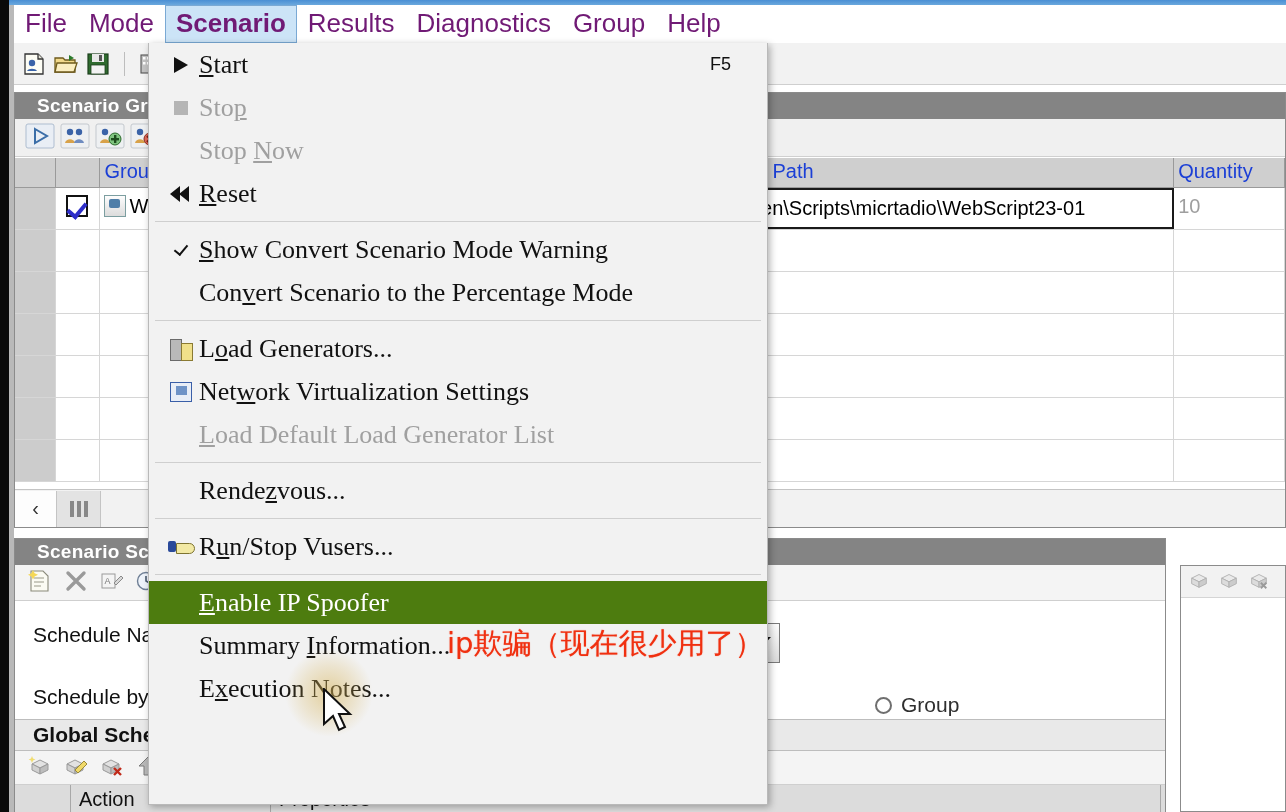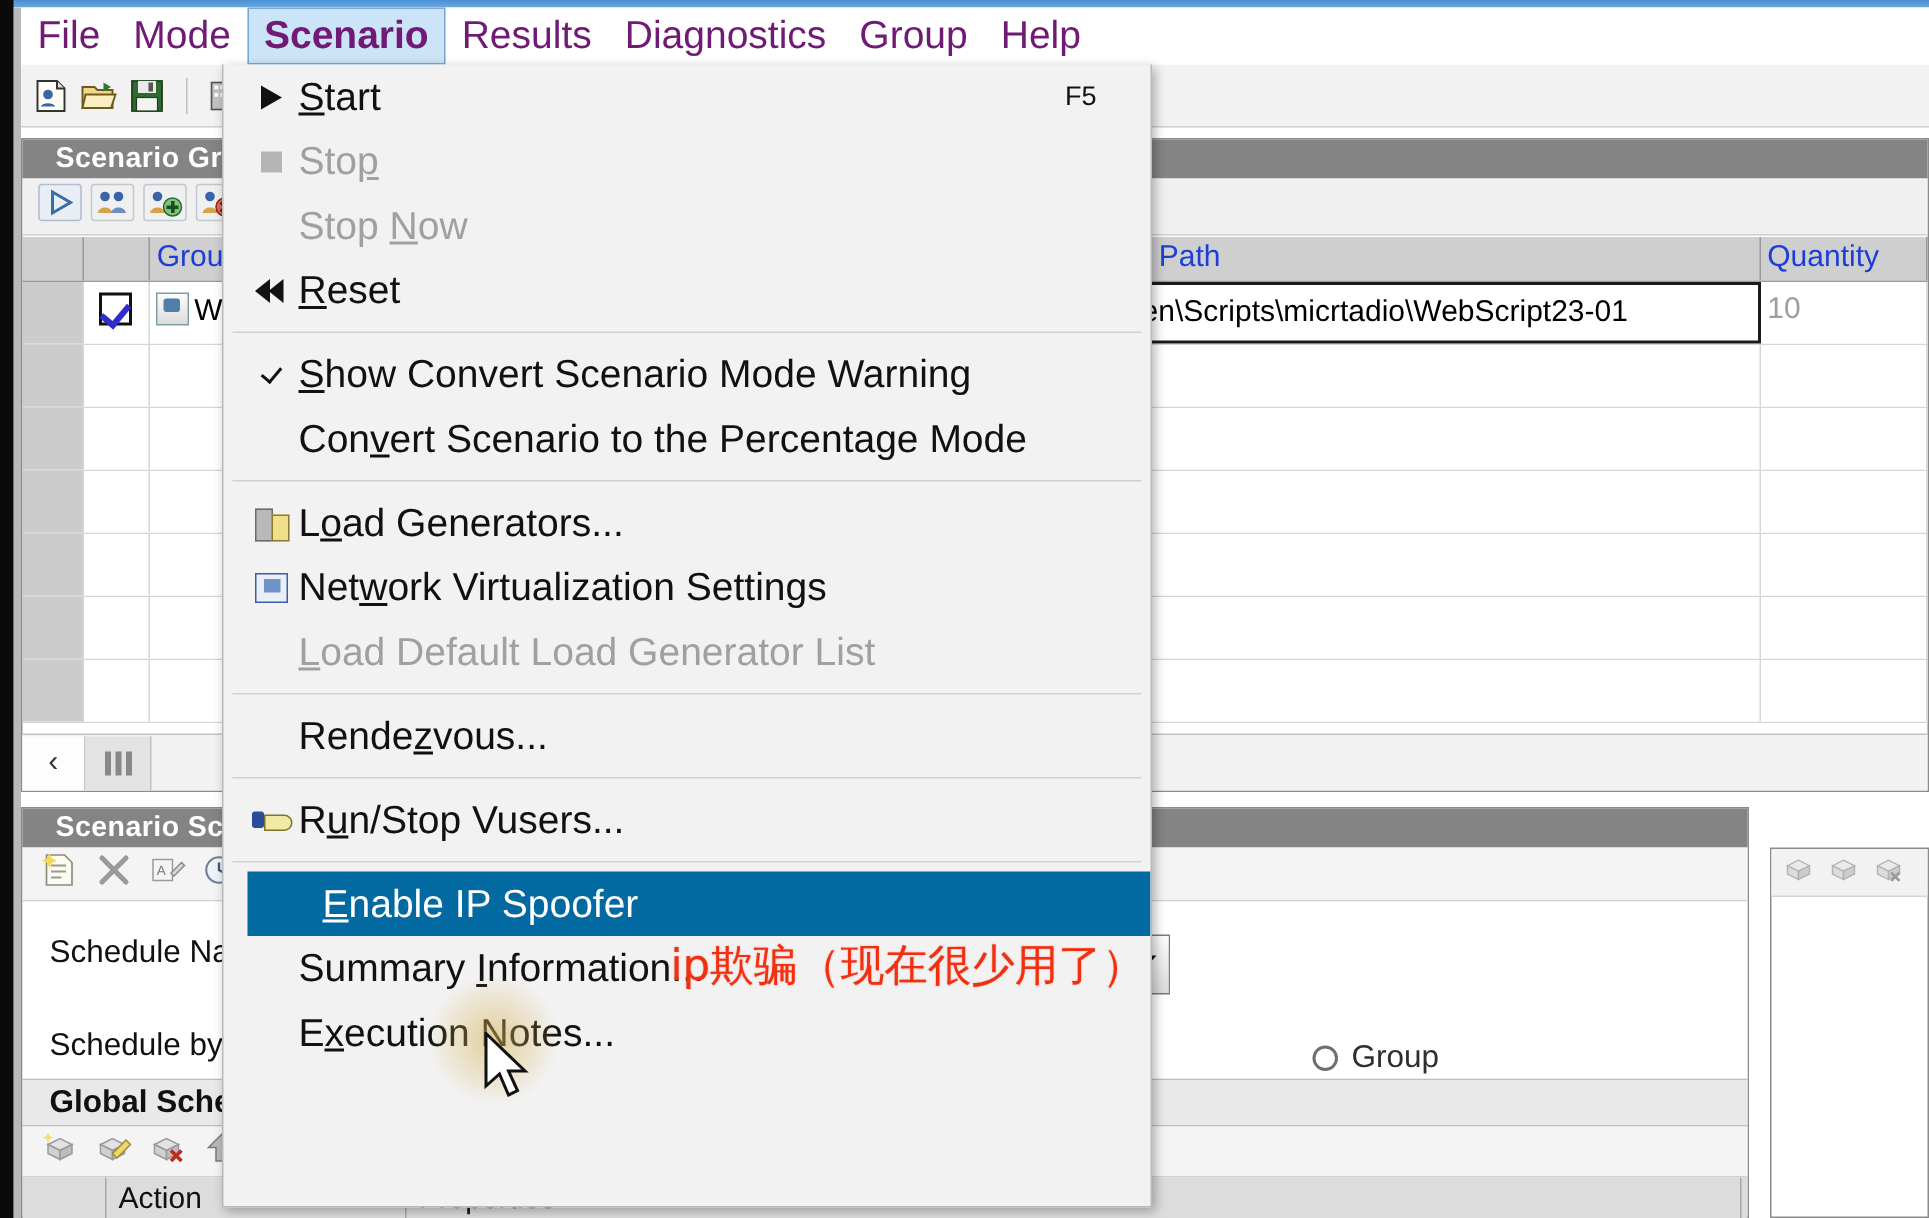--- a/index.html
+++ b/index.html
@@ -209,30 +209,29 @@
   }
   .menu-item{
     position:relative;
     height:43px;
     display:flex; align-items:center;
     padding-left:14px;
     font-size:26px; color:#111;
     white-space:nowrap;
     cursor:default;
   }
-  .menu-item .mlabel{ margin-left:0; }
+  .menu-item .mlabel{ margin-left:0;font-family:Liberation Serif, serif; }
   .menu-item .icoslot{
     width:36px; min-width:36px; height:26px;
     display:flex;align-items:center;justify-content:center;
   }
   .menu-item.disabled{ color:#a0a0a0; }
   .menu-item.highlight{
-    background:#0369a1;
+    background:#4d7c0f;
     color:#ffffff;
-    margin-left:16px;
   }
   .menu-item .accel{
     position:absolute; right:36px; font-size:18px; color:#111;
   }
   .sep{ height:1px;background:#cfcfcf;margin:6px 6px; }
   .u{ text-decoration:underline; text-underline-offset:2px; }
 
   
   .g-play{
     width:0;height:0;border-left:14px solid #111;

